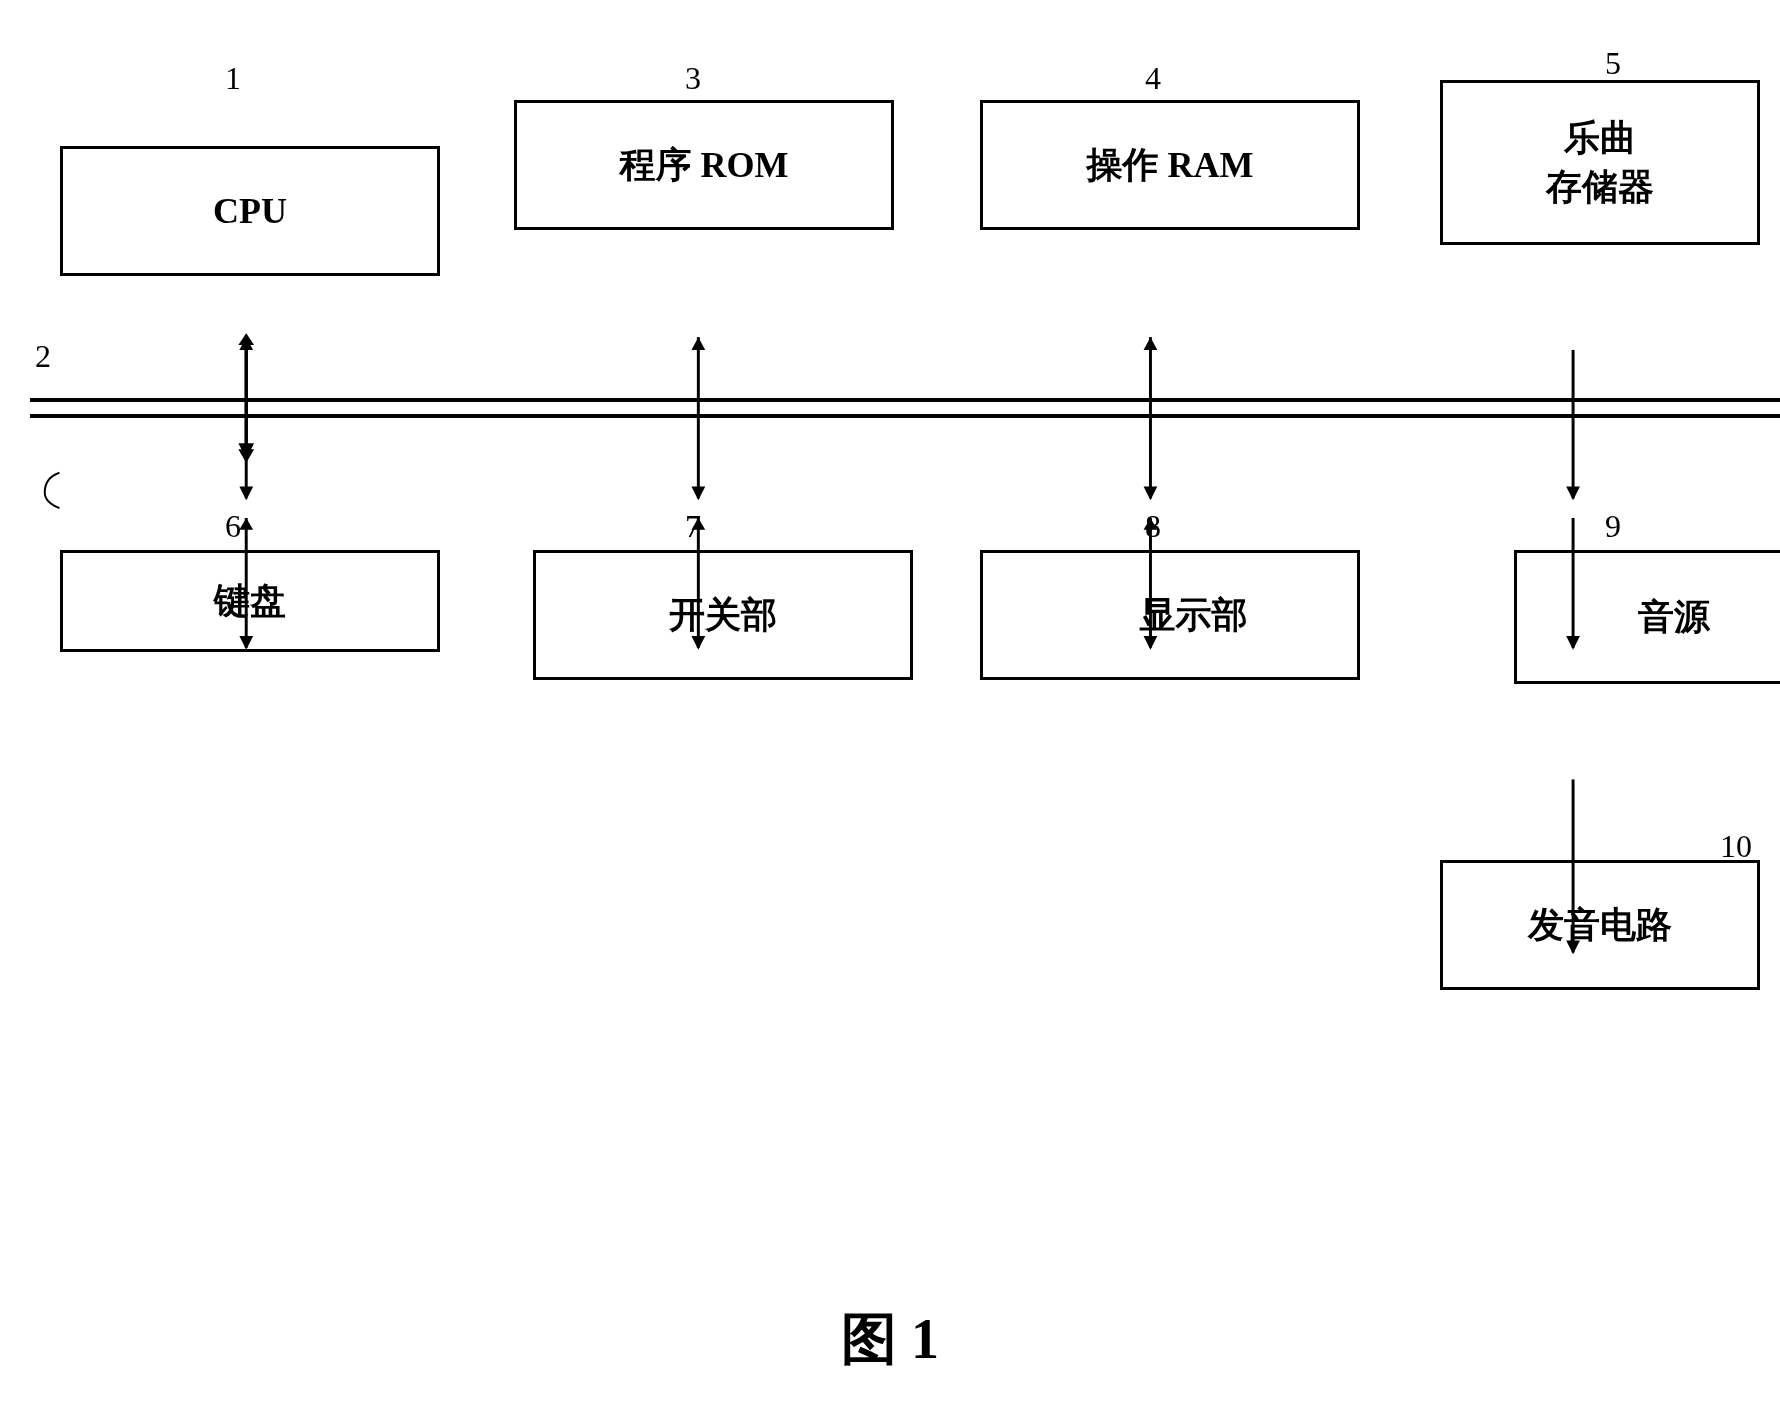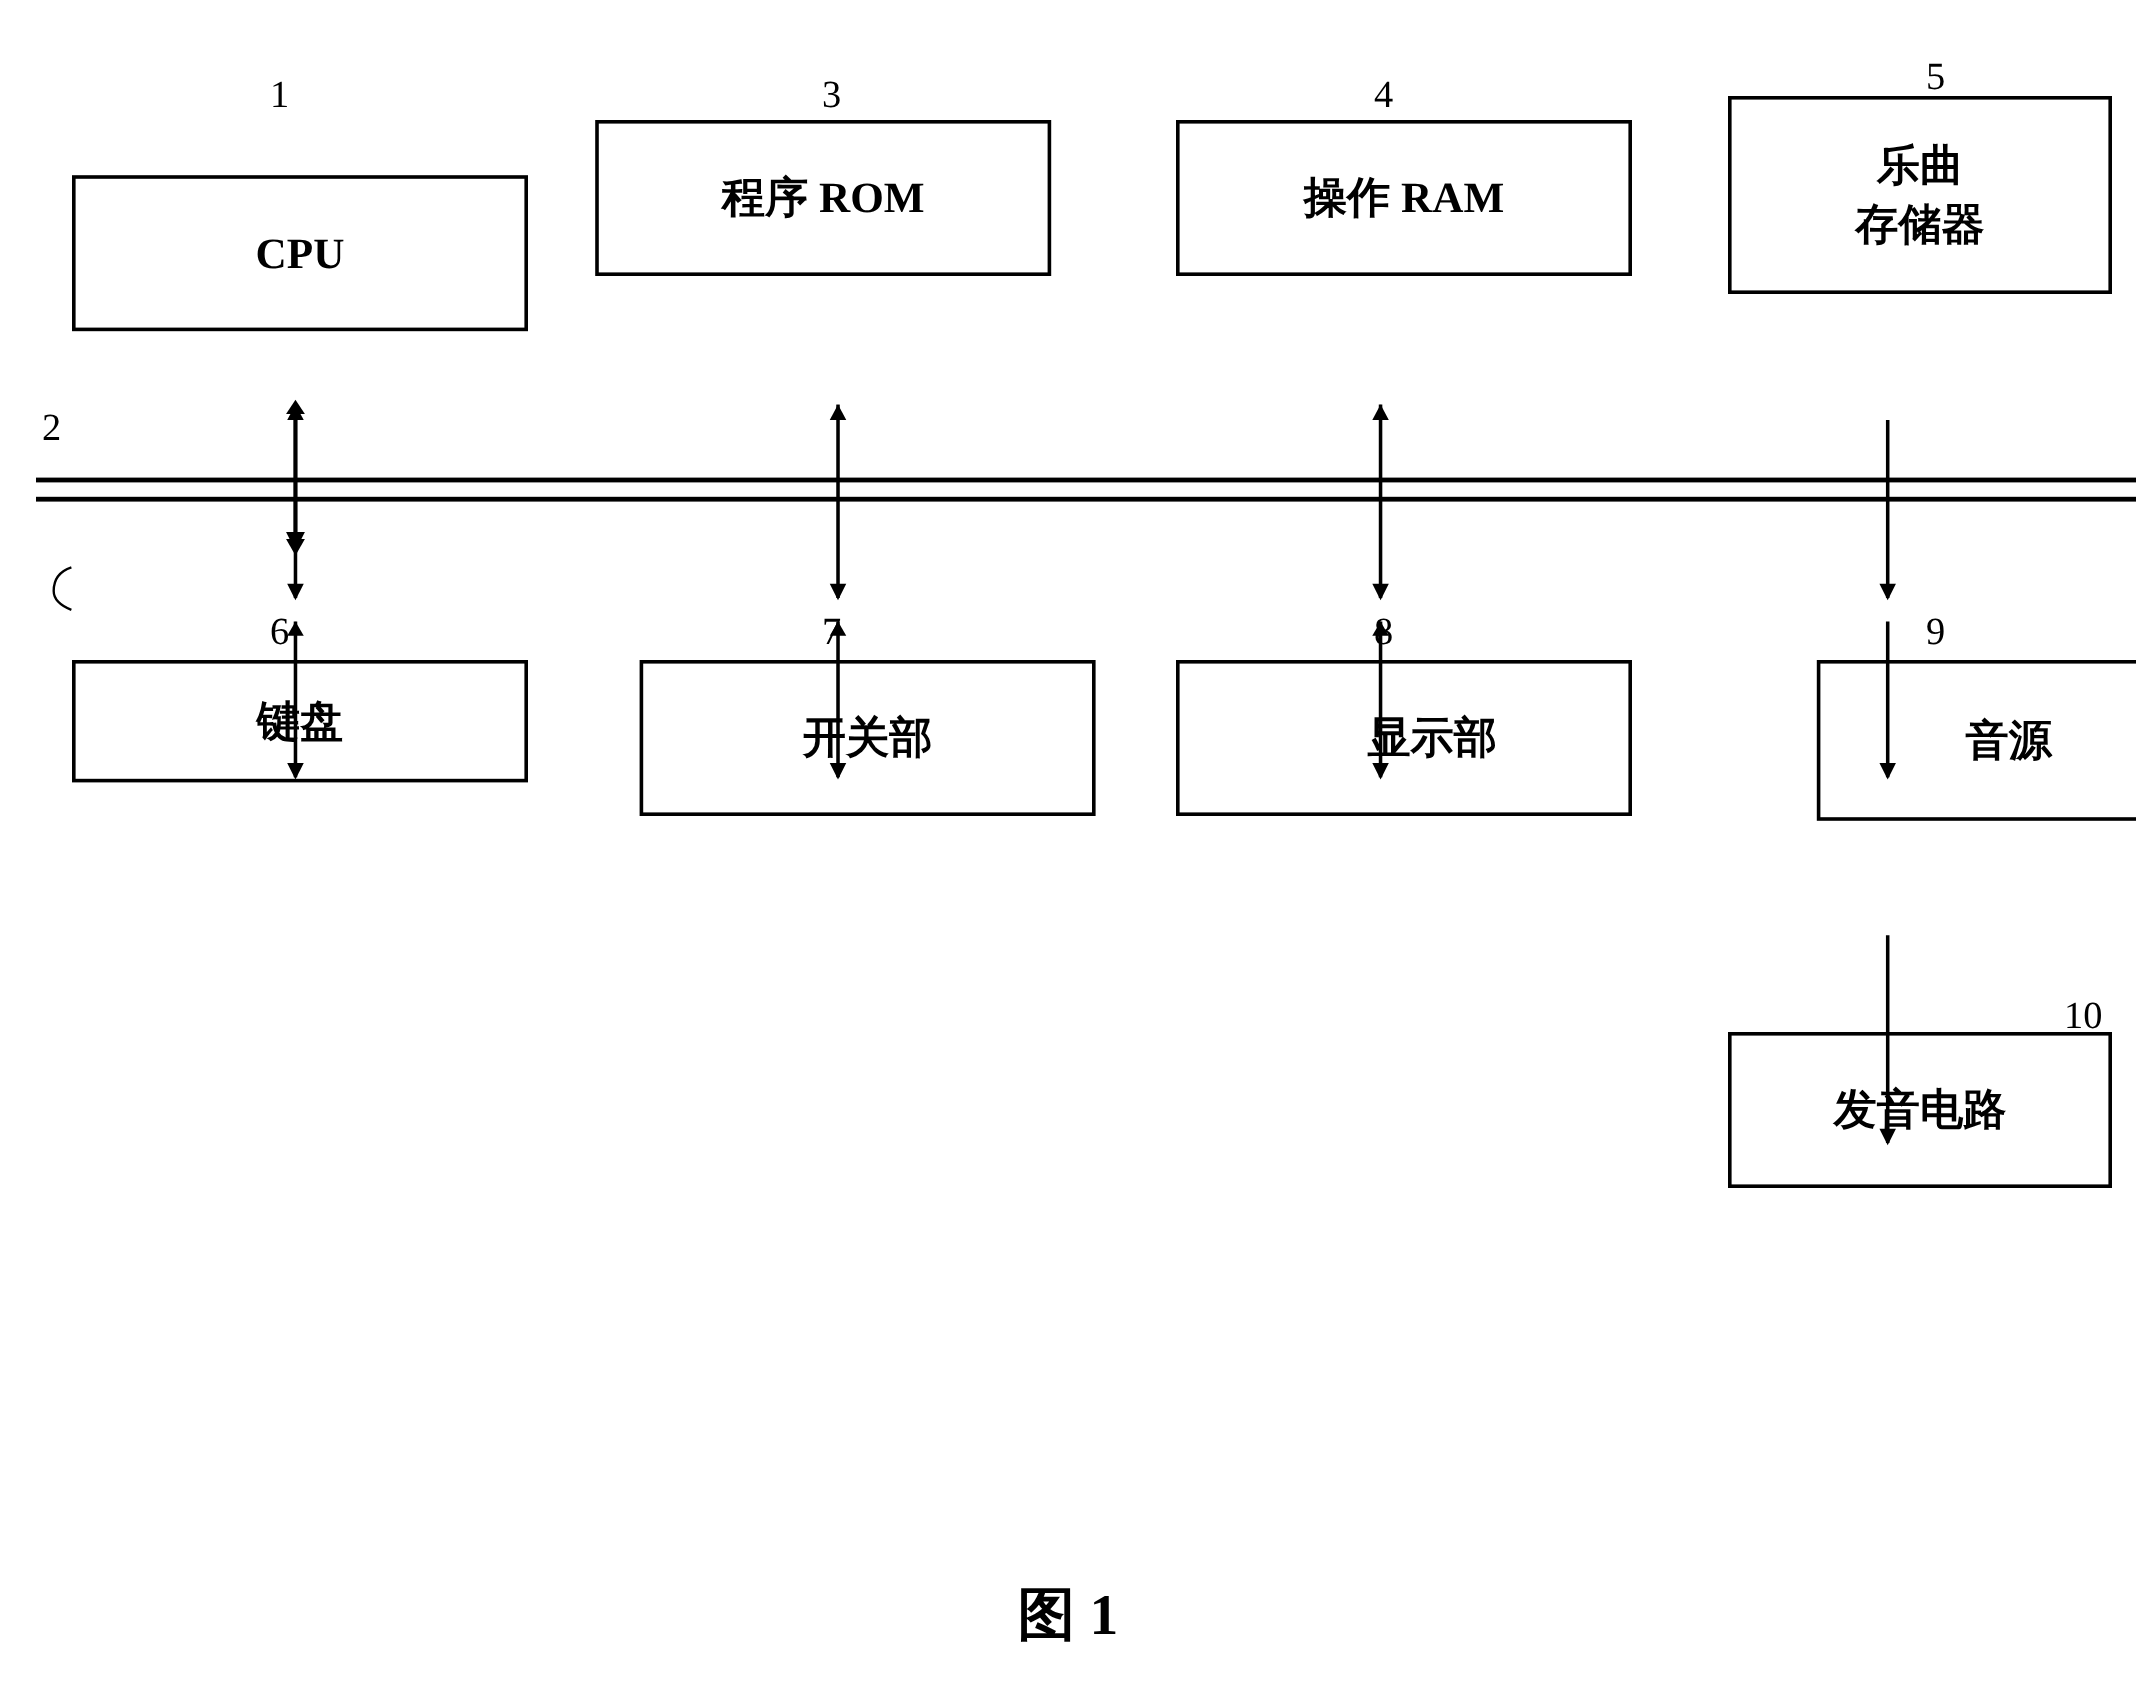--- a/index.html
+++ b/index.html
@@ -28,21 +28,21 @@
       align-items: center;
       justify-content: center;
       text-align: center;
       font-size: 36px;
       font-weight: bold;
       background: #fff;
     }
 
     
     .block-cpu    { top: 60px; left: 30px;   width: 380px; height: 130px; margin-top: 46px; }
-    .block-rom    { top: 60px; left: 466px;  width: 380px; height: 130px; text-align: center; }
+    .block-rom    { top: 60px; left: 484px;  width: 380px; height: 130px; text-align: center; }
     .block-ram    { top: 60px; left: 950px;  width: 380px; height: 130px; }
     .block-music  { top: 40px; left: 1410px; width: 320px; height: 165px; }
 
     
     .block-keyboard { top: 510px; left: 30px;   width: 380px; height: 102px; }
     .block-switch   { top: 510px; left: 490px;  width: 380px; height: 130px; margin-left: 13px; }
     .block-display  { top: 510px; left: 950px;  width: 380px; height: 130px; padding-left: 47px; }
     .block-sound    { top: 510px; left: 1484px; width: 320px; height: 134px; }
 
     
@@ -71,21 +71,21 @@
       height: 100%;
       pointer-events: none;
     }
 
     
     .figure-caption {
       position: absolute;
       bottom: 40px;
       left: 50%;
       transform: translateX(-50%);
-      font-size: 48px;
+      font-size: 56px;
       font-weight: bold;
     }
   </style>
 </head>
 <body>
 
 <div class="diagram-container">
 
   <div class="ref-label" style="top:20px; left:195px;">1</div>
   <div class="ref-label" style="top:20px; left:655px;">3</div>

